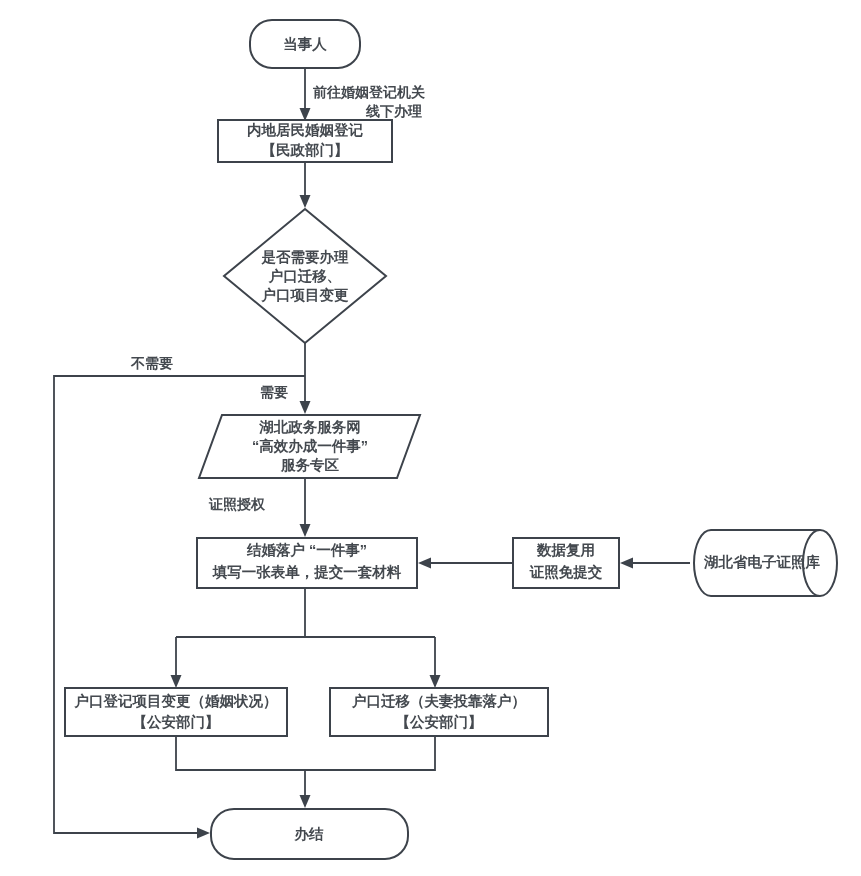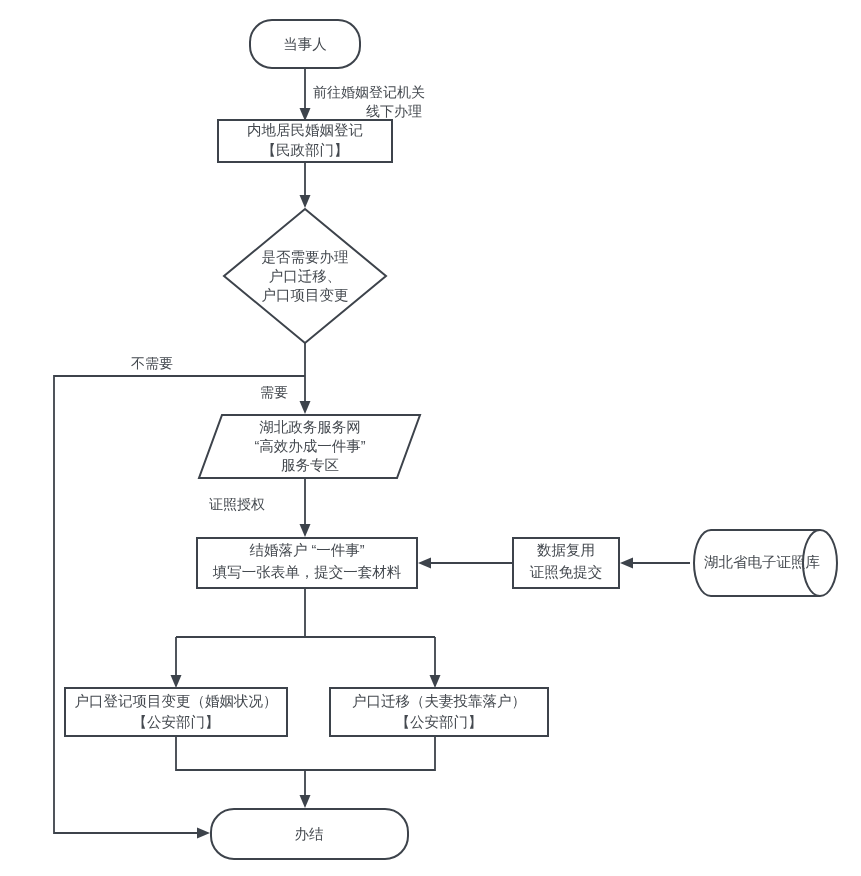--- a/index.html
+++ b/index.html
@@ -11,20 +11,21 @@
     width: 861px;
     height: 876px;
     font-family: "Liberation Sans", "DejaVu Sans", sans-serif;
     overflow: hidden;
   }
   #flowchart-root {
     position: relative;
     width: 861px;
     height: 876px;
     background: #ffffff;
+    font-weight: bold;
   }
   svg.flow {
     display: block;
     width: 861px;
     height: 876px;
   }
   .shape {
     fill: #ffffff;
     stroke: #3d434b;
     stroke-width: 2;

